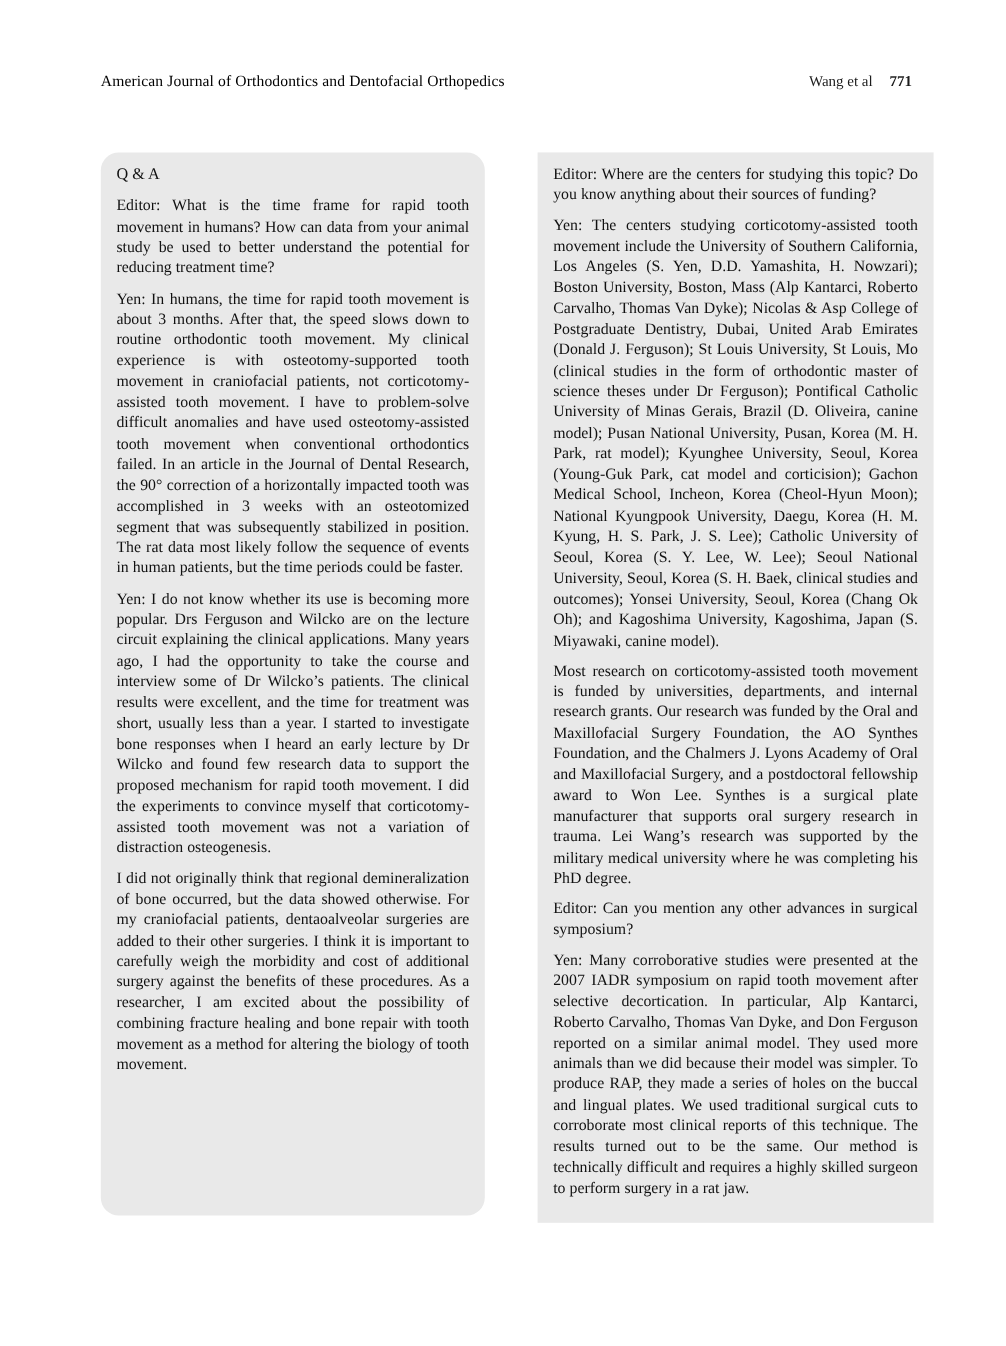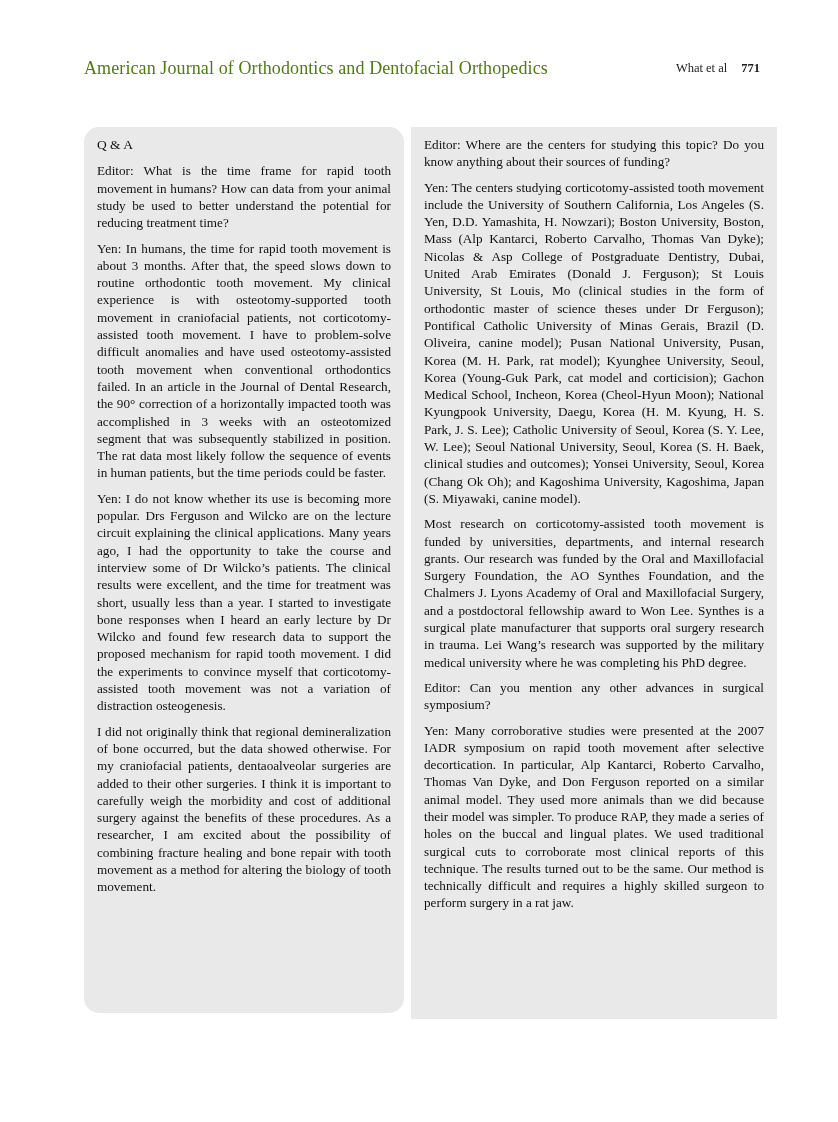--- a/index.html
+++ b/index.html
@@ -10,23 +10,23 @@
       height: 1122px;
       background: #ffffff;
       font-family: "Liberation Serif", serif;
       color: #111111;
       overflow: hidden;
     }
     .running-head-left {
       position: absolute;
       left: 84px;
       top: 60px;
-      font-size: 18px;
+      font-size: 13px;
       line-height: 16px;
-      color: #4d7c0f;
+      color: #000000;
       letter-spacing: 0.1px;
     }
     .running-head-right {
       position: absolute;
       right: 78px;
       top: 60px;
       font-size: 12.5px;
       line-height: 16px;
       color: #1c1c1c;
       white-space: nowrap;
@@ -44,22 +44,22 @@
       hyphens: auto;
       -webkit-hyphens: auto;
     }
     .col-left {
       left: 84px;
       width: 320px;
       min-height: 886px;
       border-radius: 15px;
     }
     .col-right {
-      left: 411px;
-      width: 366px;
+      left: 448px;
+      width: 330px;
       min-height: 892px;
     }
     .qa-heading {
       font-size: 13.5px;
       line-height: 17.4px;
       margin: 0 0 9px 0;
     }
     .para {
       font-size: 13.2px;
       line-height: 17.3px;
@@ -71,21 +71,21 @@
 </head>
 <body>
 
 <div class="page">
 
   <div class="running-head-left">
     <div>American Journal of Orthodontics and Dentofacial Orthopedics</div>
   </div>
 
   <div class="running-head-right">
-    <span>What et al</span><span class="pageno">771</span>
+    <span>Wang et al</span><span class="pageno">771</span>
   </div>
 
   <div class="col col-left">
     <div class="qa-heading">Q &amp; A</div>
     <p class="para">Editor: What is the time frame for rapid tooth movement in humans? How can data from your animal study be used to better understand the potential for reducing treatment time?</p>
     <p class="para">Yen: In humans, the time for rapid tooth movement is about 3 months. After that, the speed slows down to routine orthodontic tooth movement. My clinical experience is with osteotomy-supported tooth movement in craniofacial patients, not corticotomy-assisted tooth movement. I have to problem-solve difficult anomalies and have used osteotomy-assisted tooth movement when conventional orthodontics failed. In an article in the Journal of Dental Research, the 90° correction of a horizontally impacted tooth was accomplished in 3 weeks with an osteotomized segment that was subsequently stabilized in position. The rat data most likely follow the sequence of events in human patients, but the time periods could be faster.</p>
     <p class="para">Yen: I do not know whether its use is becoming more popular. Drs Ferguson and Wilcko are on the lecture circuit explaining the clinical applications. Many years ago, I had the opportunity to take the course and interview some of Dr Wilcko’s patients. The clinical results were excellent, and the time for treatment was short, usually less than a year. I started to investigate bone responses when I heard an early lecture by Dr Wilcko and found few research data to support the proposed mechanism for rapid tooth movement. I did the experiments to convince myself that corticotomy-assisted tooth movement was not a variation of distraction osteogenesis.</p>
     <p class="para">I did not originally think that regional demineralization of bone occurred, but the data showed otherwise. For my craniofacial patients, dentaoalveolar surgeries are added to their other surgeries. I think it is important to carefully weigh the morbidity and cost of additional surgery against the benefits of these procedures. As a researcher, I am excited about the possibility of combining fracture healing and bone repair with tooth movement as a method for altering the biology of tooth movement.</p>
   </div>
 

